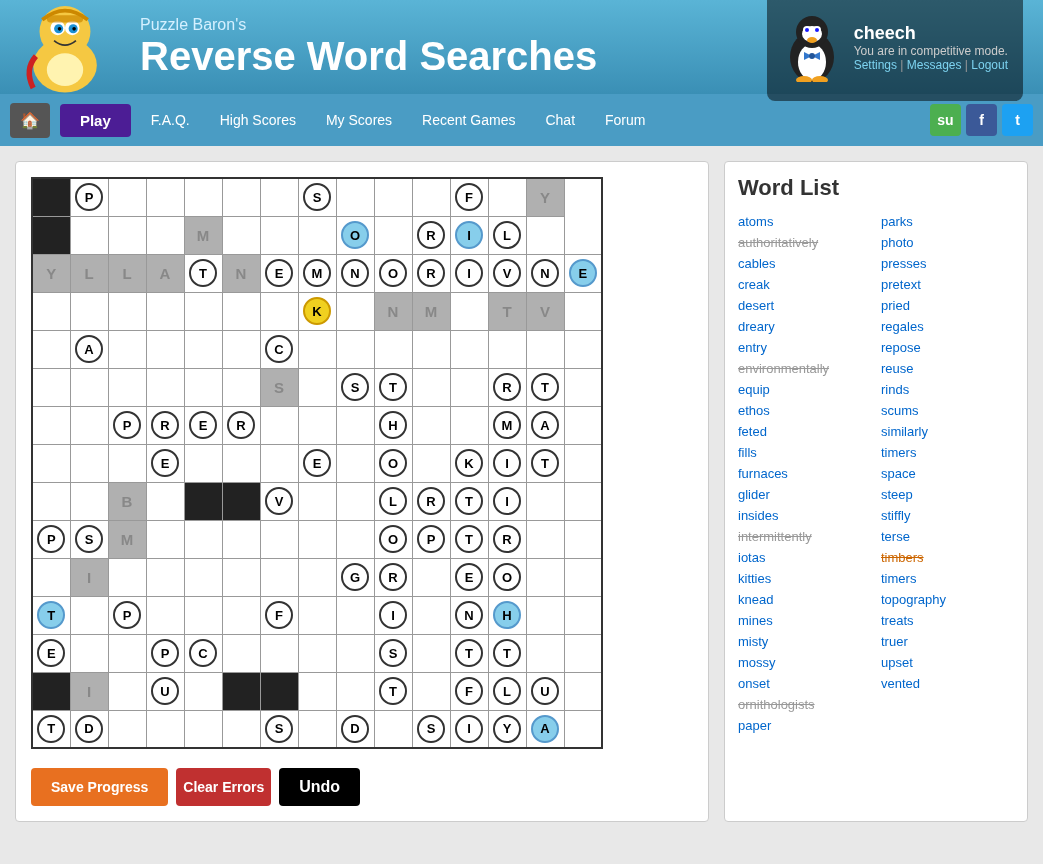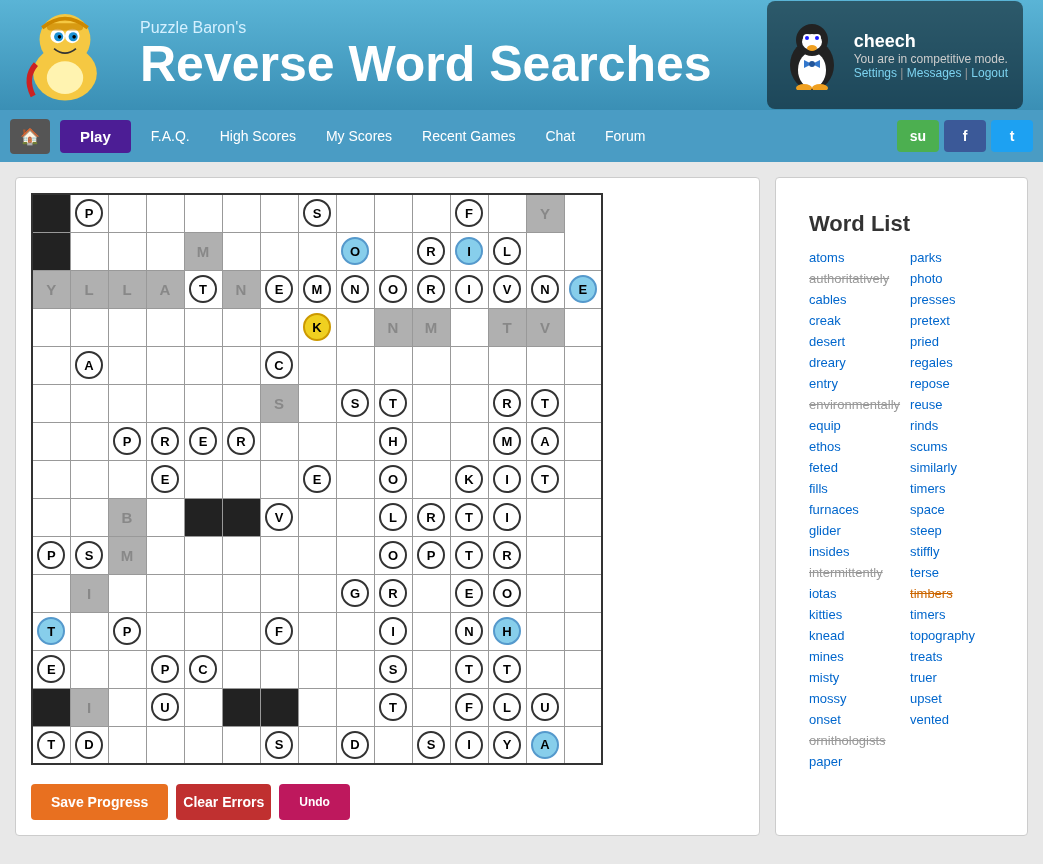--- a/index.html
+++ b/index.html
@@ -1,21 +1,21 @@
 <!DOCTYPE html>
 <html><head>
   <meta charset="utf-8">
   <style>
     * { box-sizing: border-box; margin: 0; padding: 0; }
     body { font-family: Arial, sans-serif; background: #e8e8e8; min-height: 864px; width: 1043px; overflow-x: hidden; }
 
     
     .header {
       background: linear-gradient(to bottom, #5ab4d6, #3a8fb5);
-      height: 110px;
+      height: 94px;
       display: flex;
       align-items: center;
       padding: 0 10px;
       position: relative;
     }
     .header-mascot {
       width: 120px;
       height: 100px;
       position: relative;
       flex-shrink: 0;
@@ -24,21 +24,21 @@
       flex: 1;
       padding-left: 10px;
     }
     .header-title .puzzle-baron {
       color: #d4f0ff;
       font-size: 16px;
       font-weight: normal;
     }
     .header-title .reverse-word {
       color: white;
-      font-size: 50px;
+      font-size: 40px;
       font-weight: bold;
       line-height: 1.1;
     }
     .user-panel {
       background: rgba(0,0,0,0.5);
       border-radius: 8px;
       padding: 19px 15px;
       display: flex;
       align-items: center;
       gap: 12px;
@@ -99,21 +99,21 @@
       padding: 8px 15px;
       font-size: 14px;
       cursor: pointer;
     }
     .nav-social {
       margin-left: auto;
       display: flex;
       gap: 5px;
     }
     .social-btn {
-      width: 42px;
+      width: 31px;
       height: 32px;
       border-radius: 4px;
       display: flex;
       align-items: center;
       justify-content: center;
       color: white;
       font-weight: bold;
       font-size: 14px;
       cursor: pointer;
     }
@@ -213,37 +213,37 @@
       background: #c03030;
       color: white;
       border: none;
       padding: 10px 7px;
       border-radius: 4px;
       font-size: 14px;
       font-weight: bold;
       cursor: pointer;
     }
     .btn-undo {
-      background: #be185d;
+      background: #000000;
       color: white;
       border: none;
       padding: 10px 20px;
       border-radius: 4px;
-      font-size: 12px;
+      font-size: 16px;
       font-weight: bold;
       cursor: pointer;
     }
 
     
     .word-panel {
-      width: 253px;
+      width: 304px;
       background: white;
       border: 1px solid #ccc;
       border-radius: 4px;
-      padding: 33px;
+      padding: 13px;
     }
     .word-panel-title {
       font-size: 22px;
       color: #333;
       margin-bottom: 12px;
       font-weight: bold;
     }
     .word-columns {
       display: flex;
       gap: 10px;

